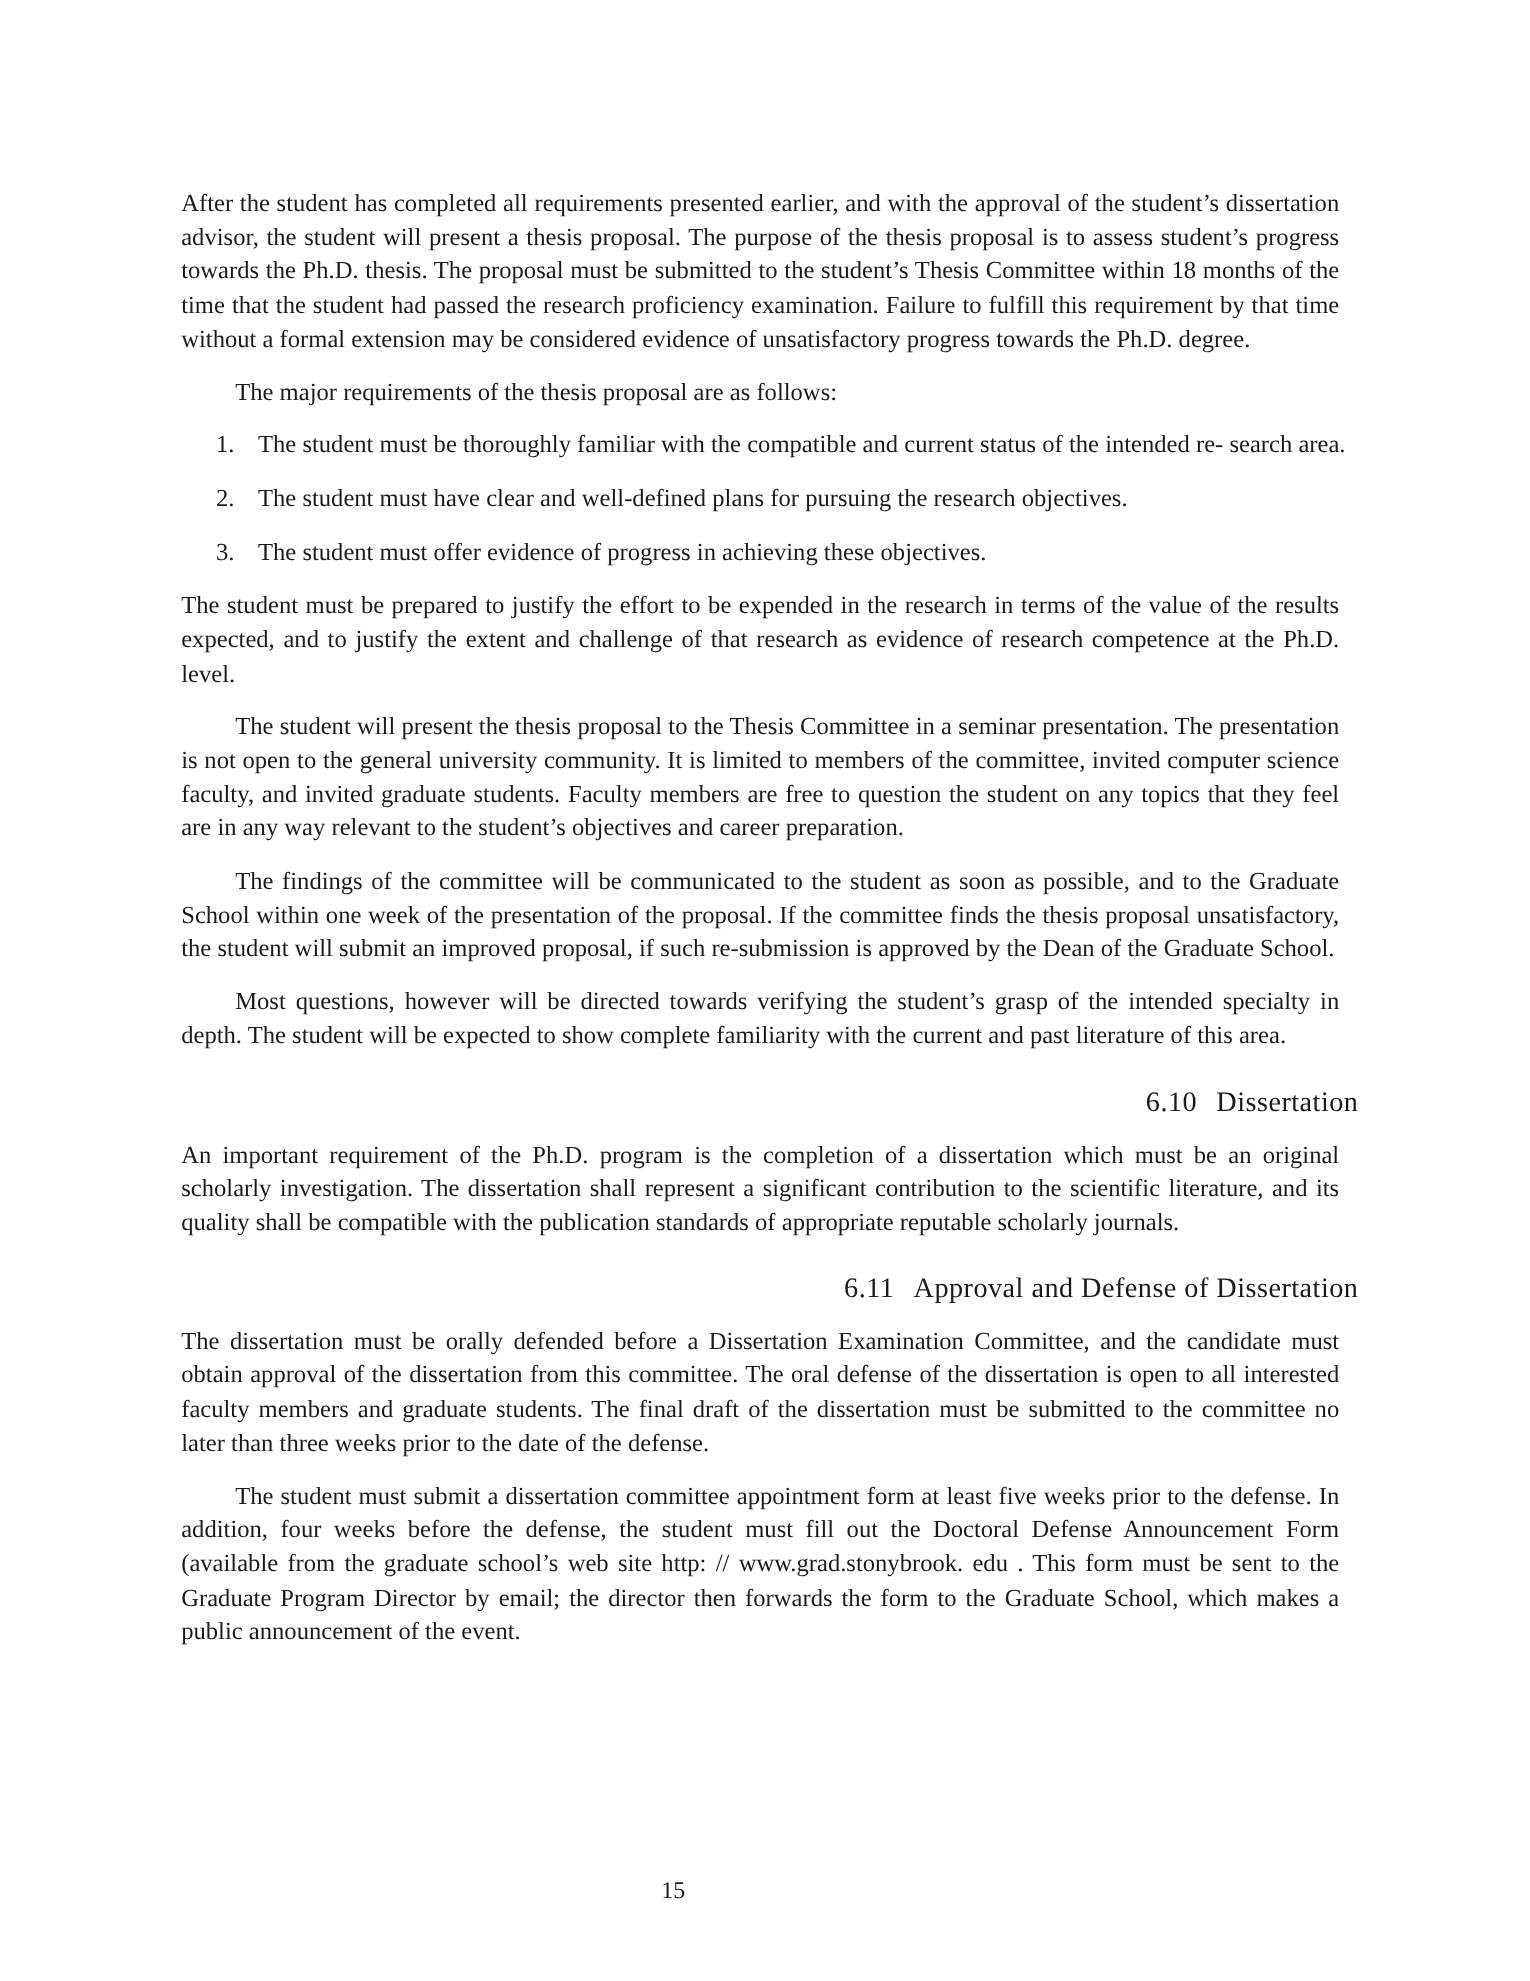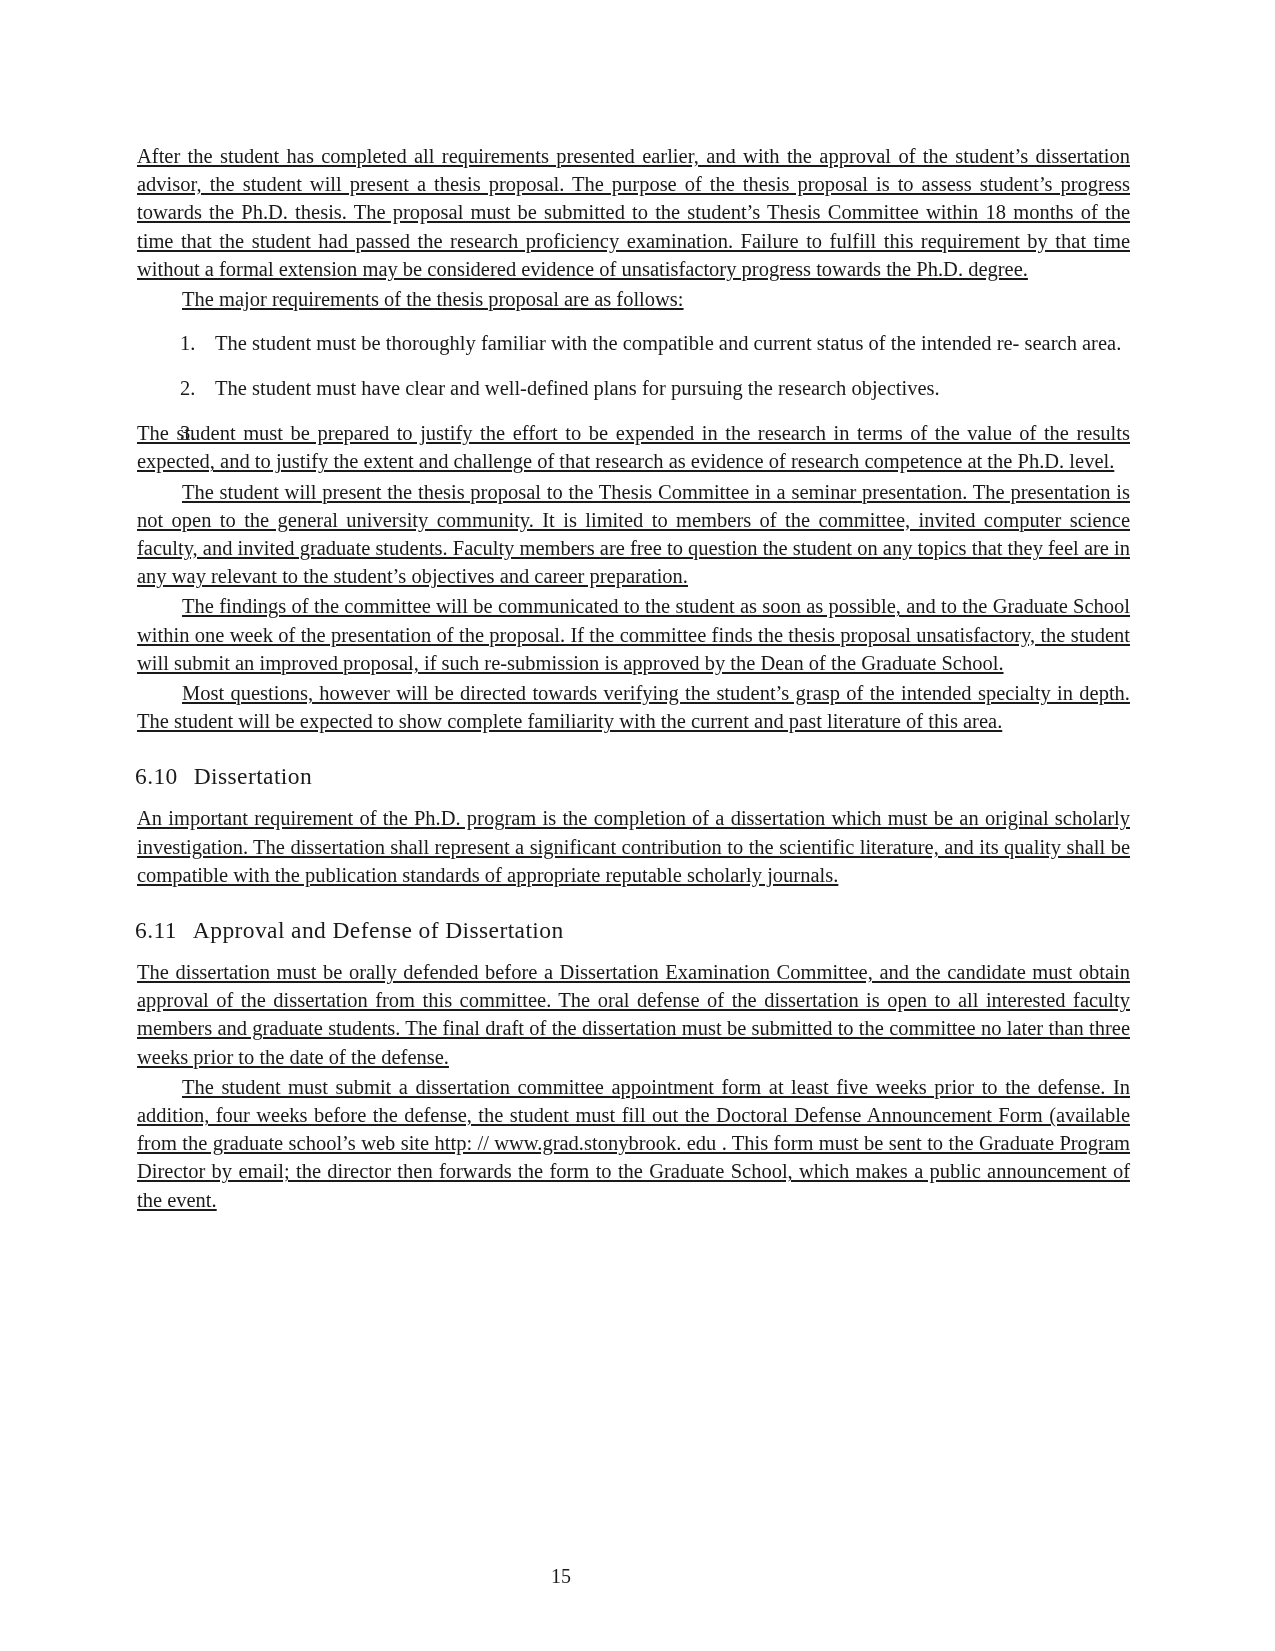--- a/index.html
+++ b/index.html
@@ -2,30 +2,30 @@
 <html><head>
 <meta charset="utf-8">
 <style>
   html, body { margin: 0; padding: 0; background: #ffffff; }
   body { width: 1275px; height: 1651px; position: relative; overflow: hidden; }
   .page {
     position: absolute; left: 135px; top: 140px; width: 997px;
     font-family: "Liberation Serif", "DejaVu Serif", serif;
     font-size: 20.5px; line-height: 28.2px; color: #1a1a1a;
   }
-  p { margin: 2px; text-align: justify; text-decoration: underline; }
+  p { margin: 16px; text-align: justify; }
   p.indent { text-indent: 45px; }
   ol.reqs { list-style: none; margin: 16px 0 14px 0; padding: 0; }
   ol.reqs li { position: relative; padding-left: 80px; margin-bottom: 17px; line-height: 28px; }
   ol.reqs li .num { position: absolute; left: 45px; top: 0; }
   ol.reqs li:last-child { margin-bottom: 14px; }
   h2 {
     font-family: "Liberation Serif", "DejaVu Serif", serif;
     font-weight: normal; font-size: 23.5px; letter-spacing: 0.4px;
-    margin: 27px 0 14px 0; line-height: 28px; color: #1a1a1a;
+    margin: 27px 0 14px 0; line-height: 28px; color: #1a1a1a; text-align: right;
   }
   h2 .sec-num { margin-right: 16px; }
   .page-number {
     position: absolute; top: 1565px; left: 0; width: 1122px; text-align: center;
     font-family: "Liberation Serif", "DejaVu Serif", serif; font-size: 20px; color: #1a1a1a;
   }
 </style>
 </head>
 <body>
 
@@ -37,20 +37,21 @@
     <li>
       <span class="num">1.</span>
       <span>The student must be thoroughly familiar with the compatible and current status of the intended re- search area.</span>
     </li>
     <li>
       <span class="num">2.</span>
       <span>The student must have clear and well-defined plans for pursuing the research objectives.</span>
     </li>
     <li>
       <span class="num">3.</span>
+      <span>The student must offer evidence of progress in achieving these objectives.</span>
     </li>
   </ol>
 
   <p>The student must be prepared to justify the effort to be expended in the research in terms of the value of the results expected, and to justify the extent and challenge of that research as evidence of research competence at the Ph.D. level.</p>
   <p class="indent">The student will present the thesis proposal to the Thesis Committee in a seminar presentation. The presentation is not open to the general university community. It is limited to members of the committee, invited computer science faculty, and invited graduate students. Faculty members are free to question the student on any topics that they feel are in any way relevant to the student’s objectives and career preparation.</p>
   <p class="indent">The findings of the committee will be communicated to the student as soon as possible, and to the Graduate School within one week of the presentation of the proposal. If the committee finds the thesis proposal unsatisfactory, the student will submit an improved proposal, if such re-submission is approved by the Dean of the Graduate School.</p>
   <p class="indent">Most questions, however will be directed towards verifying the student’s grasp of the intended specialty in depth. The student will be expected to show complete familiarity with the current and past literature of this area.</p>
 
   <h2>
     <span class="sec-num">6.10</span><span>Dissertation</span>

